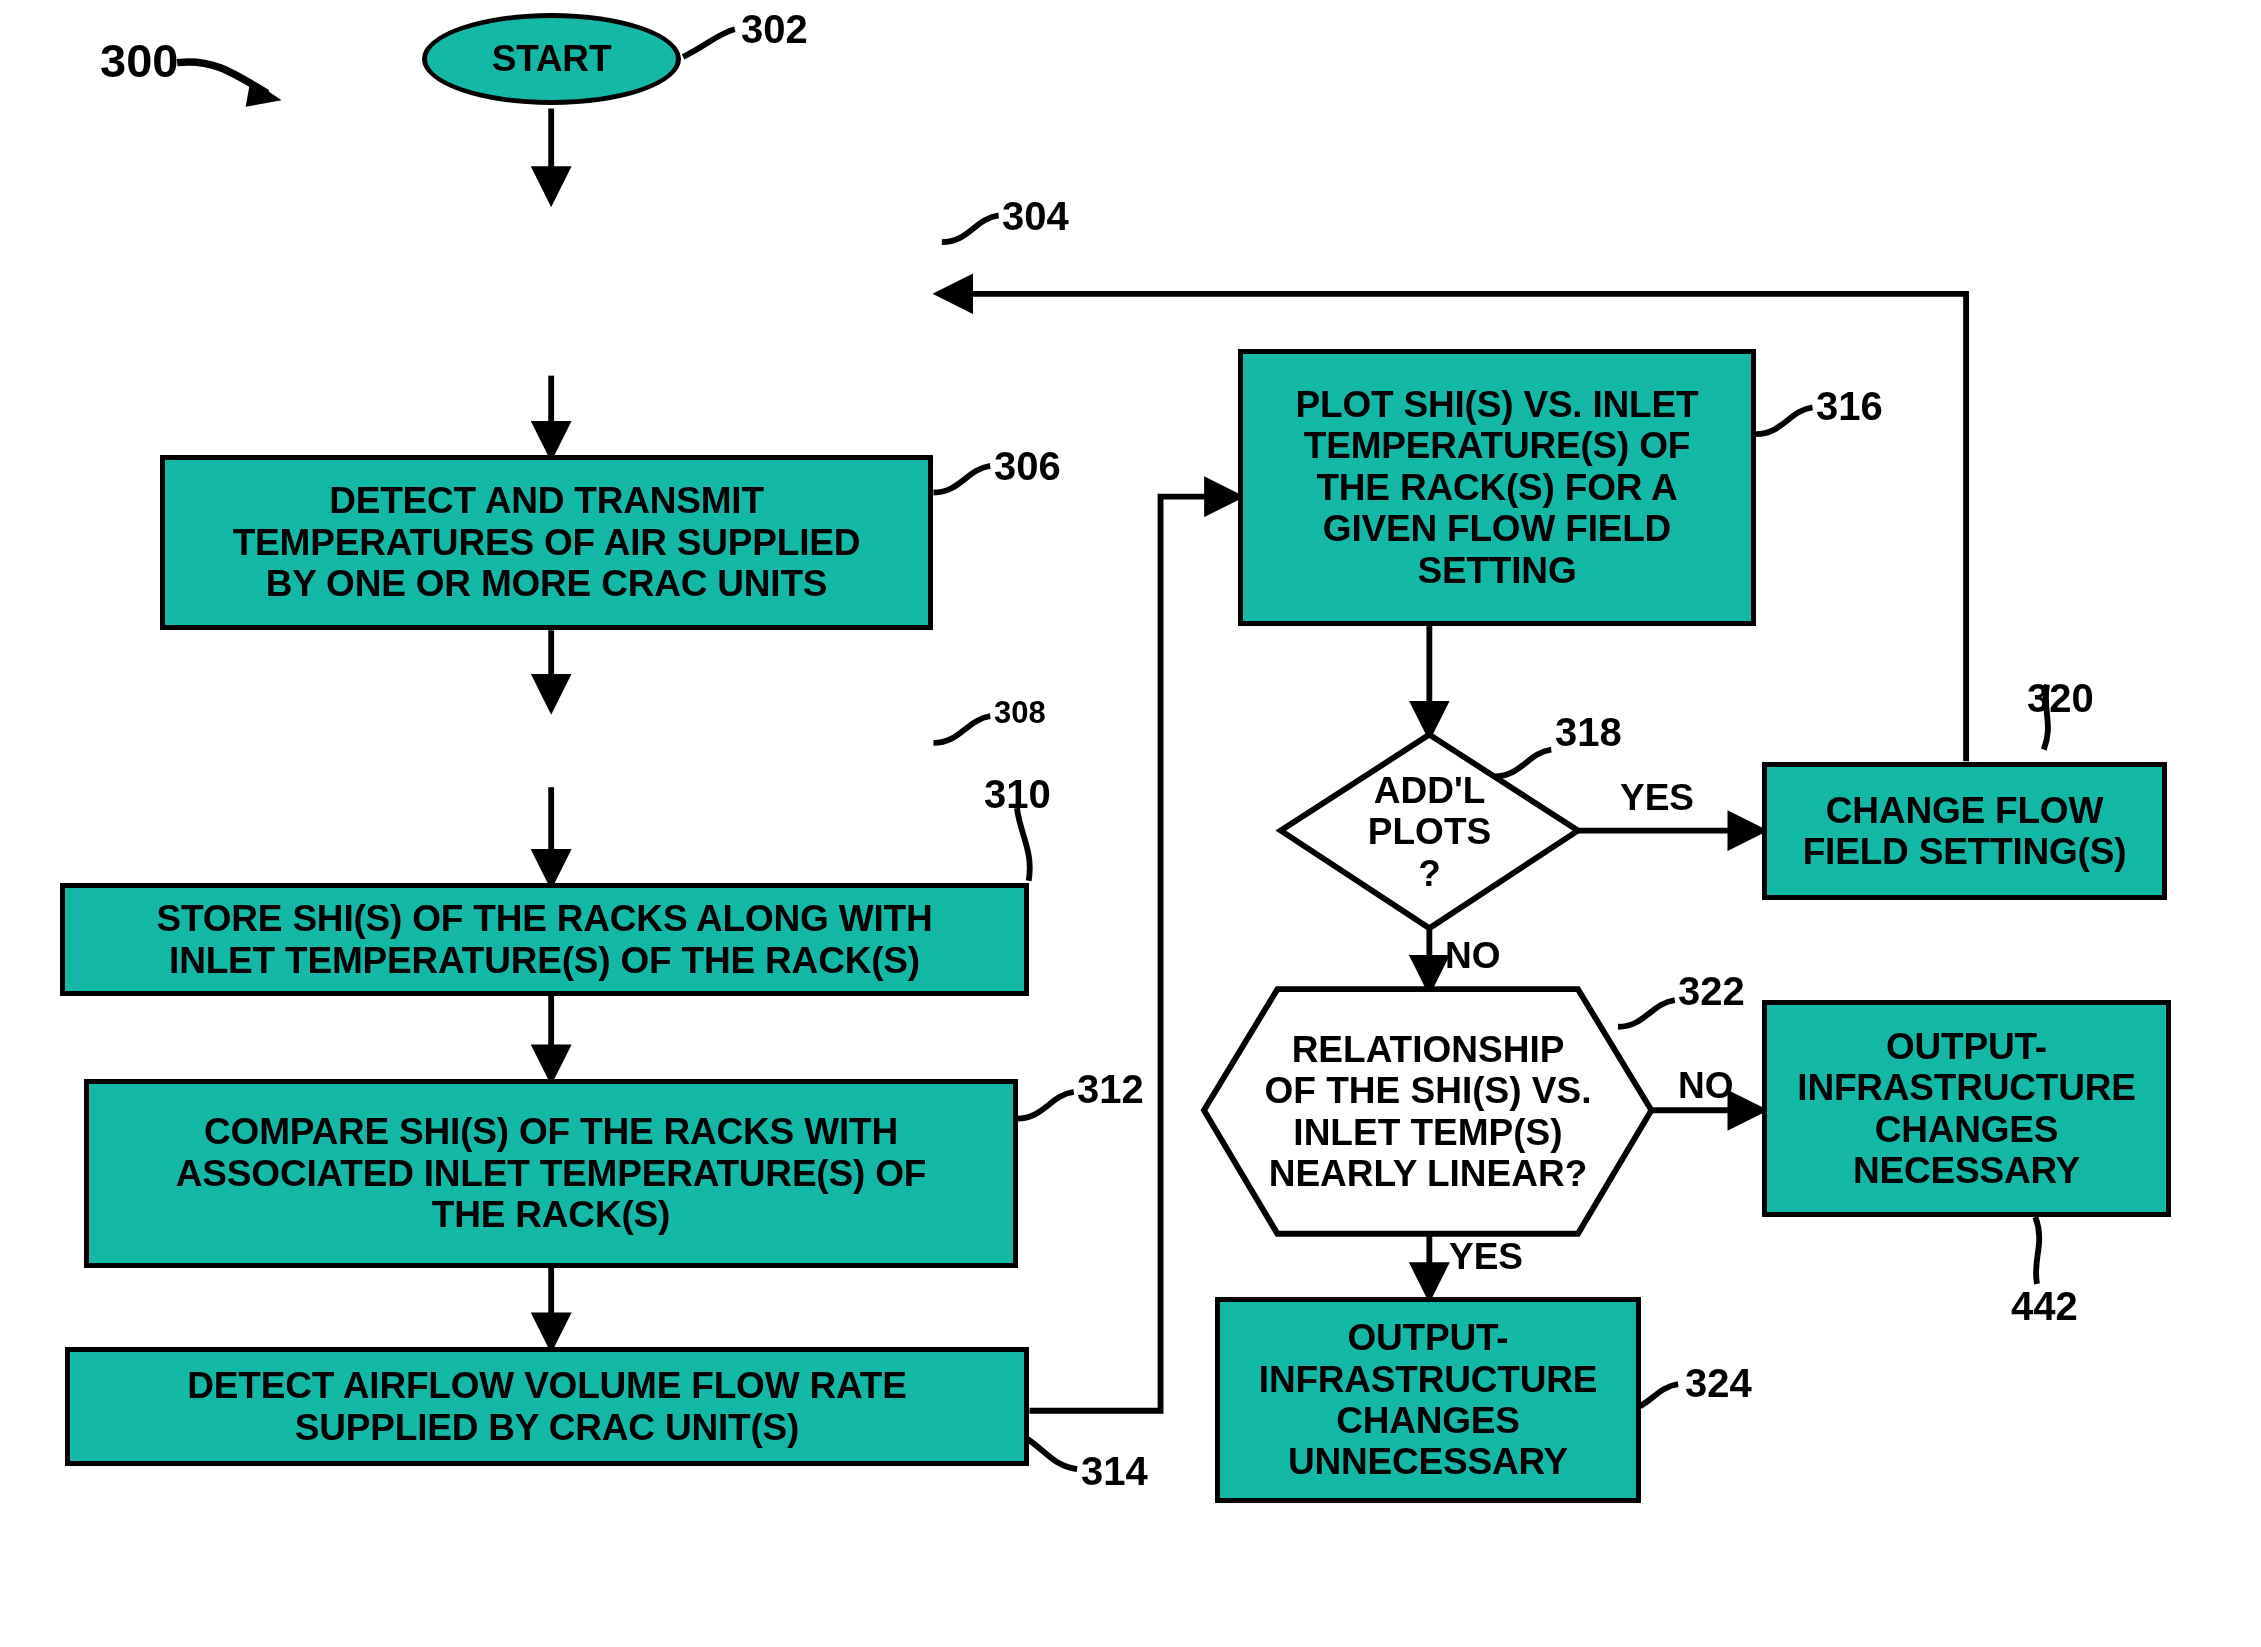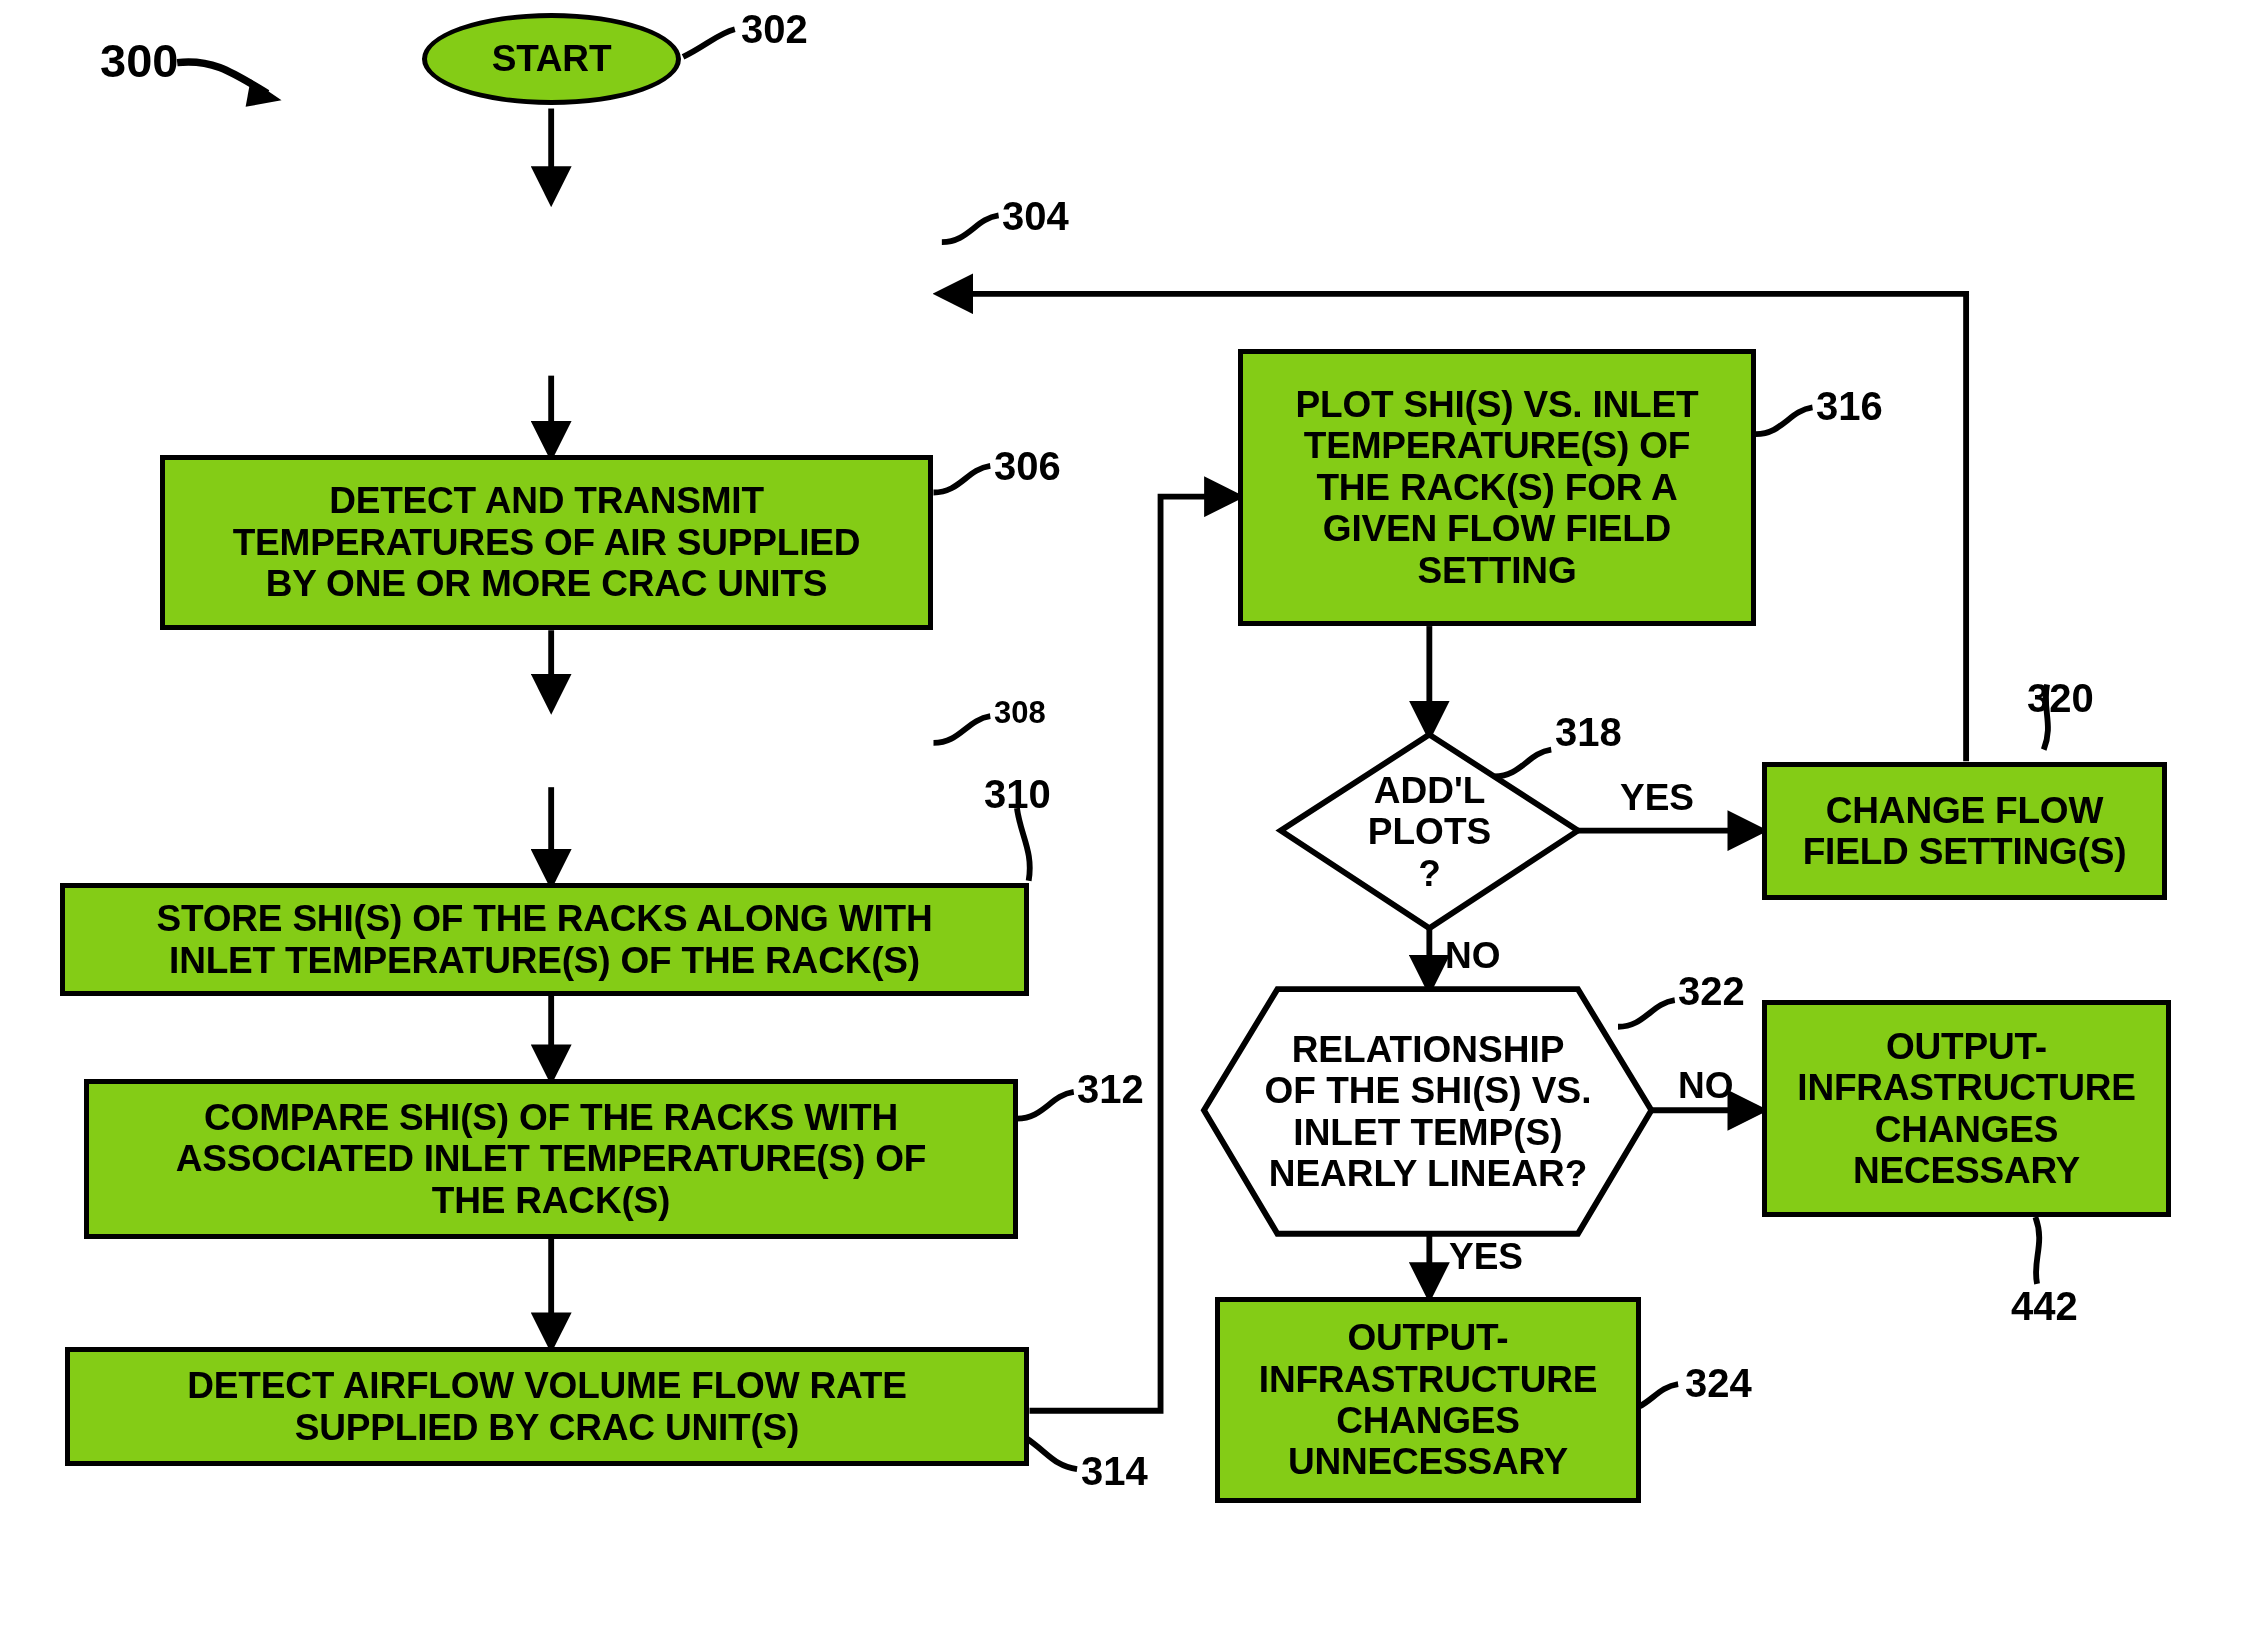--- a/index.html
+++ b/index.html
@@ -22,21 +22,21 @@
     height: 1647px;
     pointer-events: none;
   }
   .node {
     position: absolute;
     box-sizing: border-box;
     display: flex;
     align-items: center;
     justify-content: center;
     text-align: center;
-    background: #84cc16;
+    background: #14b8a6;
     color: #000000;
     font-weight: bold;
     line-height: 1.12;
     letter-spacing: -0.2px;
   }
   .rect {
     border: 5px solid #000000;
   }
   .ellipse {
     border: 5.8px solid #000000;
@@ -168,21 +168,21 @@
   <div class="reflabel" style="left:994px; top:444px; font-size:40px;">306</div>
 
   <div class="reflabel" style="left:994px; top:695px; font-size:31px;">308</div>
 
   <div class="node rect" style="left:60px; top:883px; width:969px; height:113px; font-size:37px;">
     <span class="txt">STORE SHI(S) OF THE RACKS ALONG WITH
 INLET TEMPERATURE(S) OF THE RACK(S)</span>
   </div>
   <div class="reflabel" style="left:984px; top:772px; font-size:40px;">310</div>
 
-  <div class="node rect" style="left:84px; top:1079px; width:934px; height:160px; font-size:37px;">
+  <div class="node rect" style="left:84px; top:1079px; width:934px; height:189px; font-size:37px;">
     <span class="txt">COMPARE SHI(S) OF THE RACKS WITH
 ASSOCIATED INLET TEMPERATURE(S) OF
 THE RACK(S)</span>
   </div>
   <div class="reflabel" style="left:1077px; top:1067px; font-size:40px;">312</div>
 
   <div class="node rect" style="left:65px; top:1347px; width:964px; height:119px; font-size:37px;">
     <span class="txt">DETECT AIRFLOW VOLUME FLOW RATE
 SUPPLIED BY CRAC UNIT(S)</span>
   </div>

